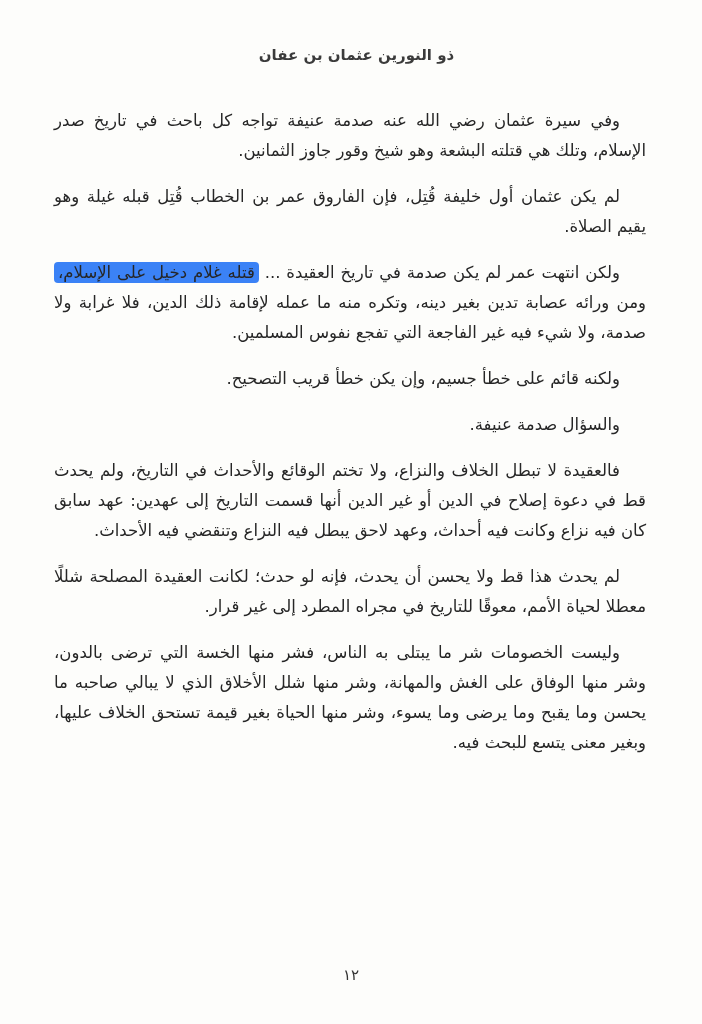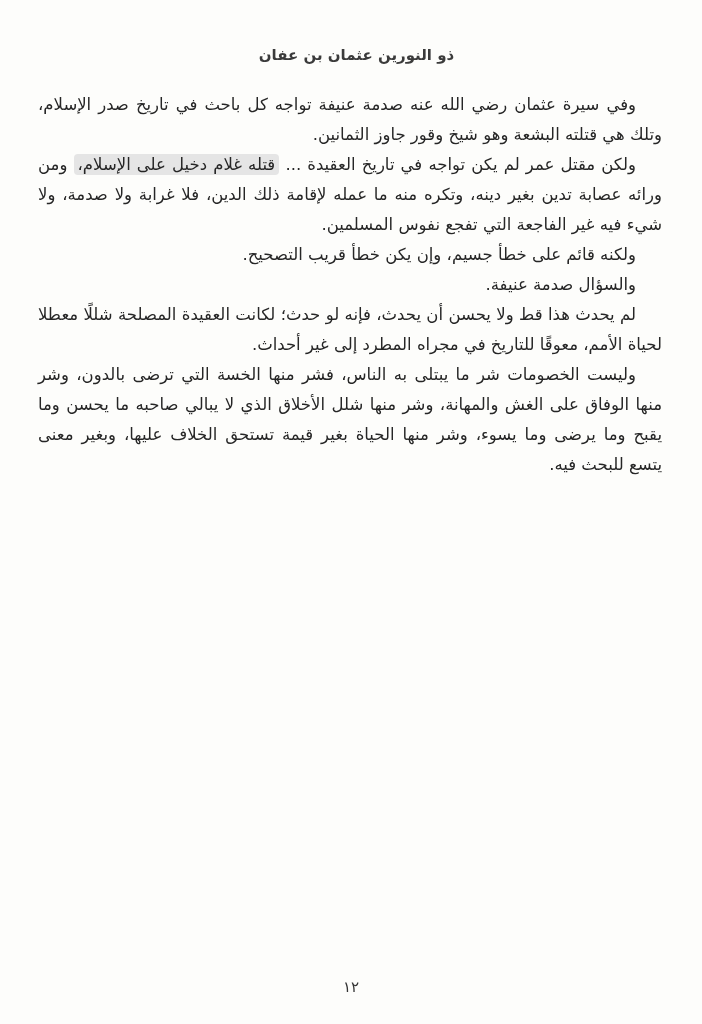--- a/index.html
+++ b/index.html
@@ -34,53 +34,55 @@
     top: 90px;
     right: 40px;
     left: 38px;
     direction: rtl;
     text-align: justify;
     font-size: 16.5px;
     line-height: 30px;
     color: #262626;
   }
   .body-text p {
-    margin: 0;
+    margin: 16px;
     padding: 0;
     text-indent: 26px;
   }
   mark.hl {
-    background: #e5e5e5;
+    background: #3b82f6;
     color: inherit;
     padding: 1px 4px;
     border-radius: 4px;
   }
   .page-number {
     position: absolute;
-    bottom: 28px;
+    bottom: 40px;
     left: 0;
     right: 0;
     text-align: center;
     font-size: 15px;
     color: #333333;
     direction: rtl;
     letter-spacing: 2px;
   }
 </style>
 </head>
 <body>
 
 <div class="page">
 
   <div class="running-head">ذو النورين عثمان بن عفان</div>
 
   <div class="body-text">
     <p>وفي سيرة عثمان رضي الله عنه صدمة عنيفة تواجه كل باحث في تاريخ صدر الإسلام، وتلك هي قتلته البشعة وهو شيخ وقور جاوز الثمانين.</p>
-    <p><span>ولكن مقتل عمر لم يكن تواجه في تاريخ العقيدة ... </span><mark class="hl">قتله غلام دخيل على الإسلام،</mark><span> ومن ورائه عصابة تدين بغير دينه، وتكره منه ما عمله لإقامة ذلك الدين، فلا غرابة ولا صدمة، ولا شيء فيه غير الفاجعة التي تفجع نفوس المسلمين.</span></p>
+    <p>لم يكن عثمان أول خليفة قُتِل، فإن الفاروق عمر بن الخطاب قُتِل قبله غيلة وهو يقيم الصلاة.</p>
+    <p><span>ولكن انتهت عمر لم يكن صدمة في تاريخ العقيدة ... </span><mark class="hl">قتله غلام دخيل على الإسلام،</mark><span> ومن ورائه عصابة تدين بغير دينه، وتكره منه ما عمله لإقامة ذلك الدين، فلا غرابة ولا صدمة، ولا شيء فيه غير الفاجعة التي تفجع نفوس المسلمين.</span></p>
     <p>ولكنه قائم على خطأ جسيم، وإن يكن خطأ قريب التصحيح.</p>
     <p>والسؤال صدمة عنيفة.</p>
-    <p>لم يحدث هذا قط ولا يحسن أن يحدث، فإنه لو حدث؛ لكانت العقيدة المصلحة شللًا معطلا لحياة الأمم، معوقًا للتاريخ في مجراه المطرد إلى غير أحداث.</p>
+    <p>فالعقيدة لا تبطل الخلاف والنزاع، ولا تختم الوقائع والأحداث في التاريخ، ولم يحدث قط في دعوة إصلاح في الدين أو غير الدين أنها قسمت التاريخ إلى عهدين: عهد سابق كان فيه نزاع وكانت فيه أحداث، وعهد لاحق يبطل فيه النزاع وتنقضي فيه الأحداث.</p>
+    <p>لم يحدث هذا قط ولا يحسن أن يحدث، فإنه لو حدث؛ لكانت العقيدة المصلحة شللًا معطلا لحياة الأمم، معوقًا للتاريخ في مجراه المطرد إلى غير قرار.</p>
     <p>وليست الخصومات شر ما يبتلى به الناس، فشر منها الخسة التي ترضى بالدون، وشر منها الوفاق على الغش والمهانة، وشر منها شلل الأخلاق الذي لا يبالي صاحبه ما يحسن وما يقبح وما يرضى وما يسوء، وشر منها الحياة بغير قيمة تستحق الخلاف عليها، وبغير معنى يتسع للبحث فيه.</p>
   </div>
 
   <div class="page-number">١٢</div>
 
 </div>
 
 </body></html>

